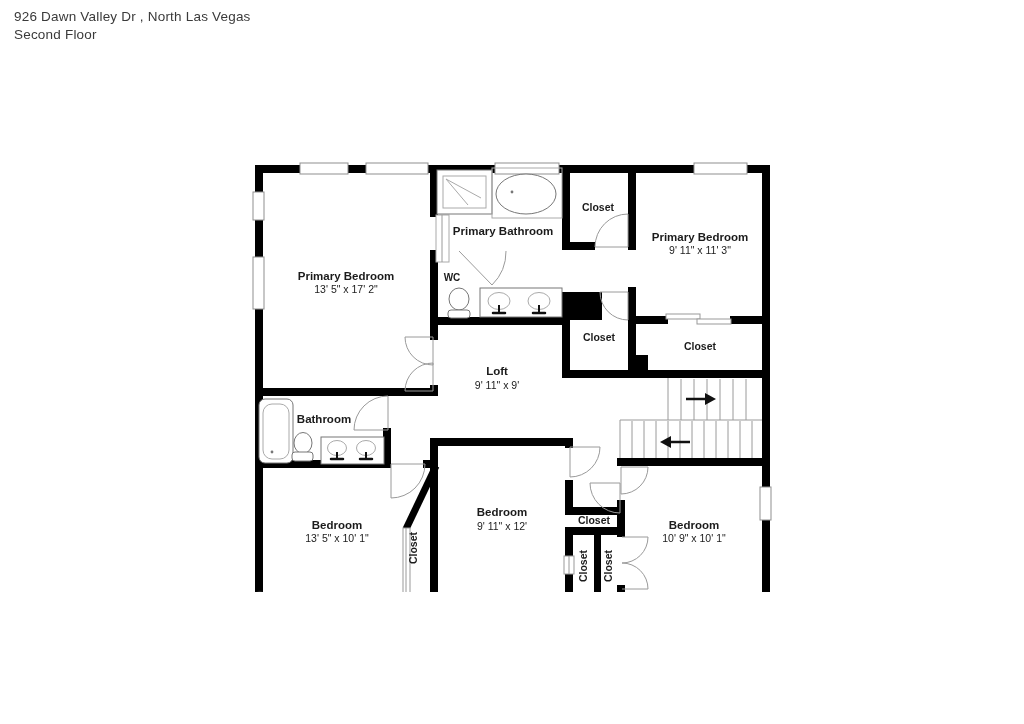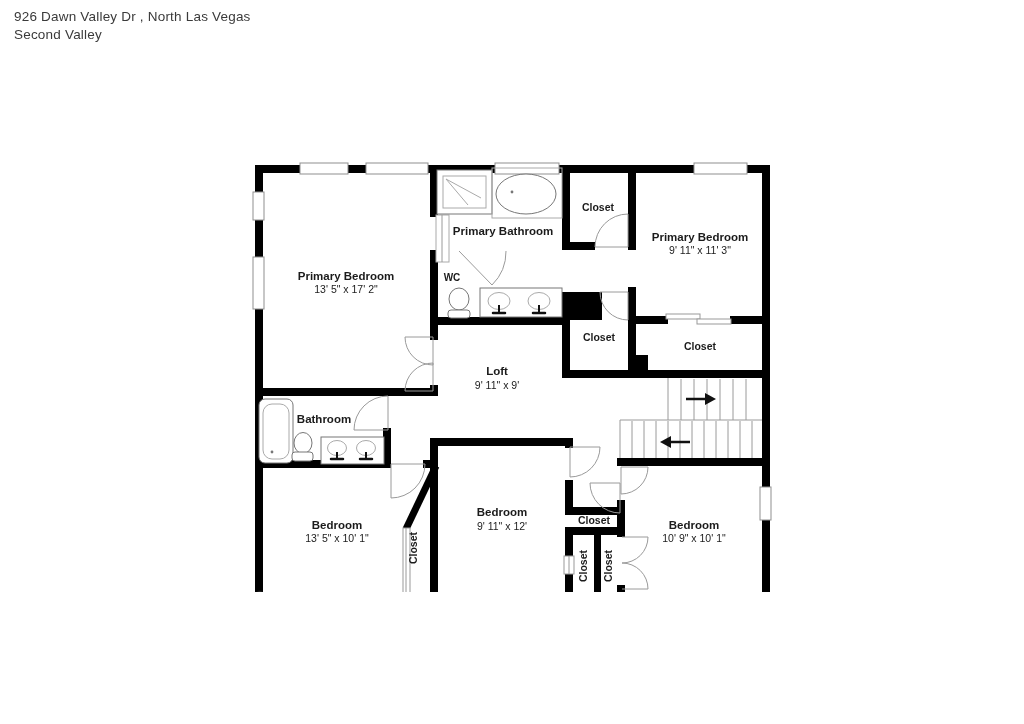--- a/index.html
+++ b/index.html
@@ -25,21 +25,21 @@
   .door{stroke:#9a9a9a;stroke-width:1;fill:none;}
   .fx{stroke:#777;stroke-width:1;fill:#fff;}
   .fx2{stroke:#aaa;stroke-width:1;fill:none;}
 </style>
 </head>
 <body>
 
 <div id="stage">
 
   <div class="hdr hdr1">926 Dawn Valley Dr , North Las Vegas</div>
-  <div class="hdr hdr2">Second Valley</div>
+  <div class="hdr hdr2">Second Floor</div>
 
   <svg width="1024" height="724" viewBox="0 0 1024 724">
 
     <g>
       <rect class="wall" x="255" y="165" width="515" height="8"></rect>
       <rect class="wall" x="255" y="596" width="515" height="8"></rect>
       <rect class="wall" x="255" y="165" width="8" height="439"></rect>
       <rect class="wall" x="762" y="165" width="8" height="439"></rect>
 
       <rect class="wall" x="430" y="173" width="8" height="44"></rect>

